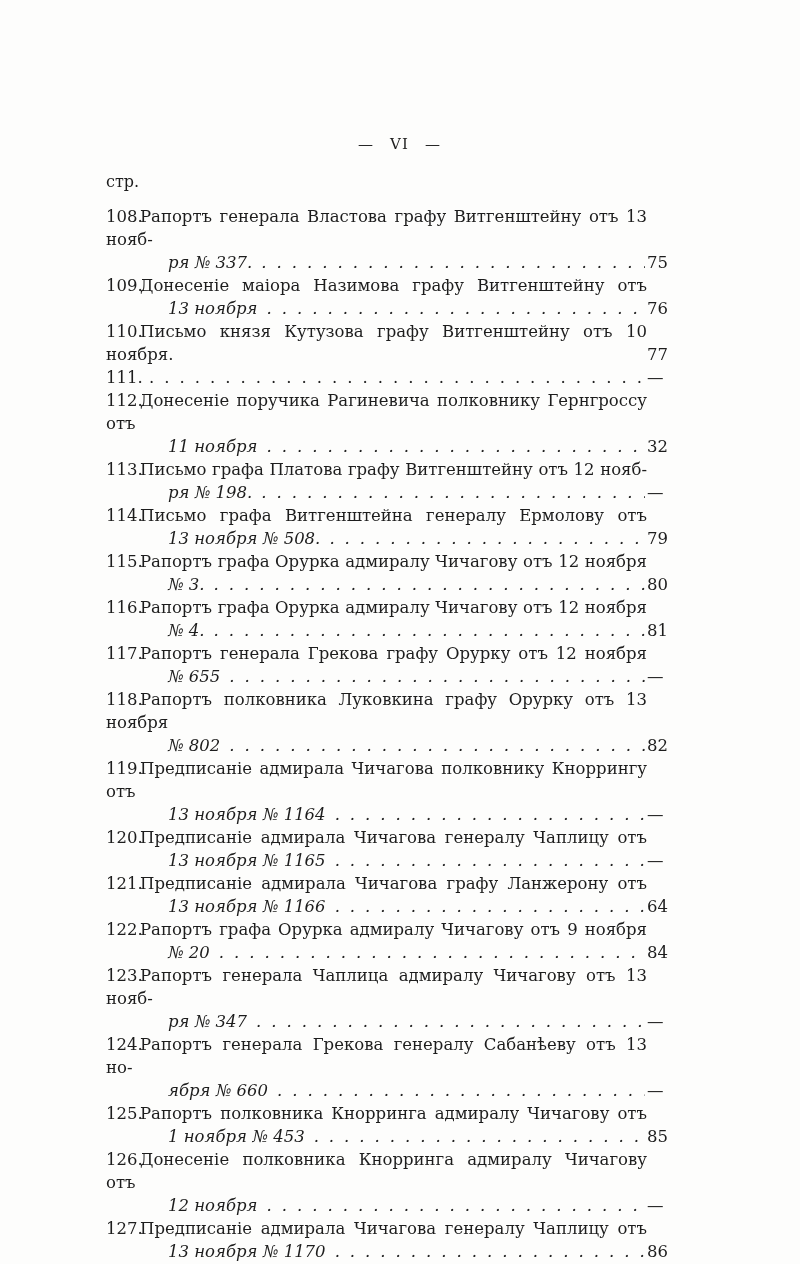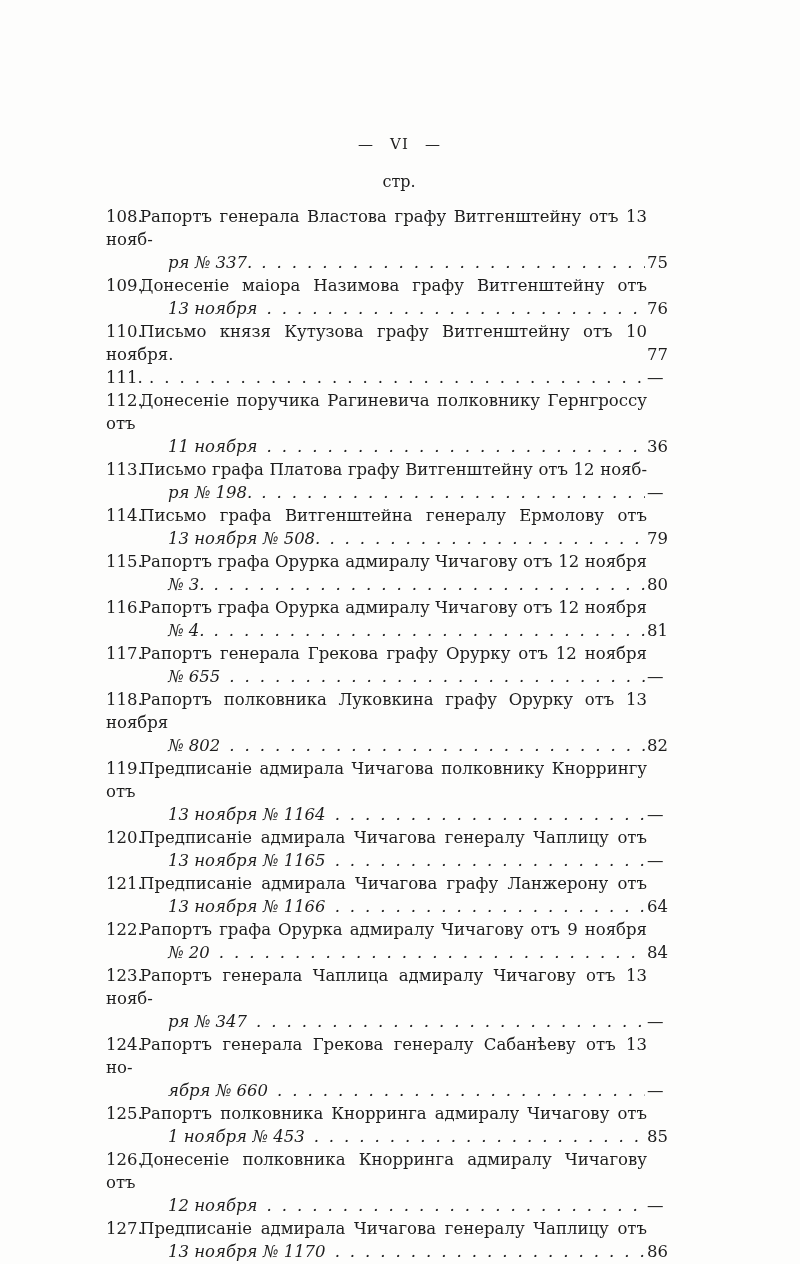--- a/index.html
+++ b/index.html
@@ -15,21 +15,21 @@
     overflow: hidden;
   }
   .folio {
     text-align: center;
     font-size: 15px;
     line-height: 20px;
     letter-spacing: 1px;
   }
   .folio .dash { margin: 0 16px; }
   .col-head {
-    text-align: center;
+    text-align: left;
     font-size: 16px;
     line-height: 20px;
     margin-top: 18px;
     padding-right: 1px;
   }
   .toc { margin-top: 13px; }
   .entry {
     display: flex;
     font-size: 16.5px;
     line-height: 23px;
@@ -133,21 +133,21 @@
     <div class="entry">
       <div class="body">
         <div class="line1">
           <span class="num">112.</span><span class="t1">Донесеніе поручика Рагиневича полковнику Гернгроссу отъ</span>
         </div>
         <div class="line2">
           <span class="t2">11 ноября</span>
             <span class="leader">..........................................................................................</span>
         </div>
       </div>
-      <div class="pageno">36</div>
+      <div class="pageno">32</div>
     </div>
 
     <div class="entry">
       <div class="body">
         <div class="line1">
           <span class="num">113.</span><span class="t1">Письмо графа Платова графу Витгенштейну отъ 12 нояб-</span>
         </div>
         <div class="line2">
           <span class="t2">ря № 198.</span>
             <span class="leader">..........................................................................................</span>

